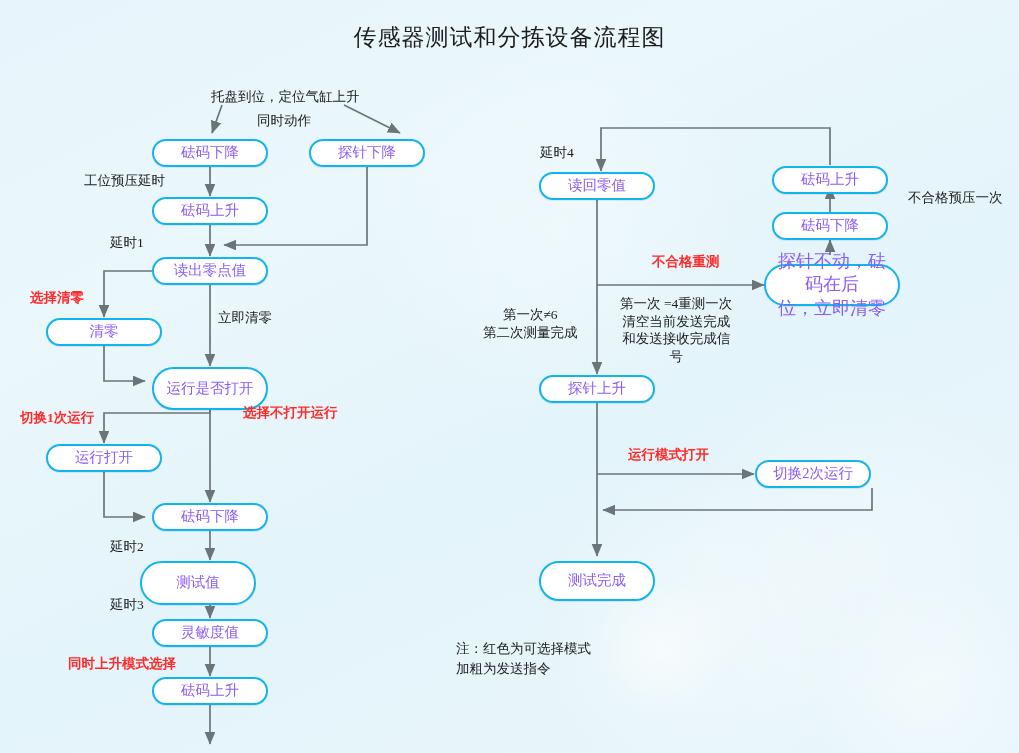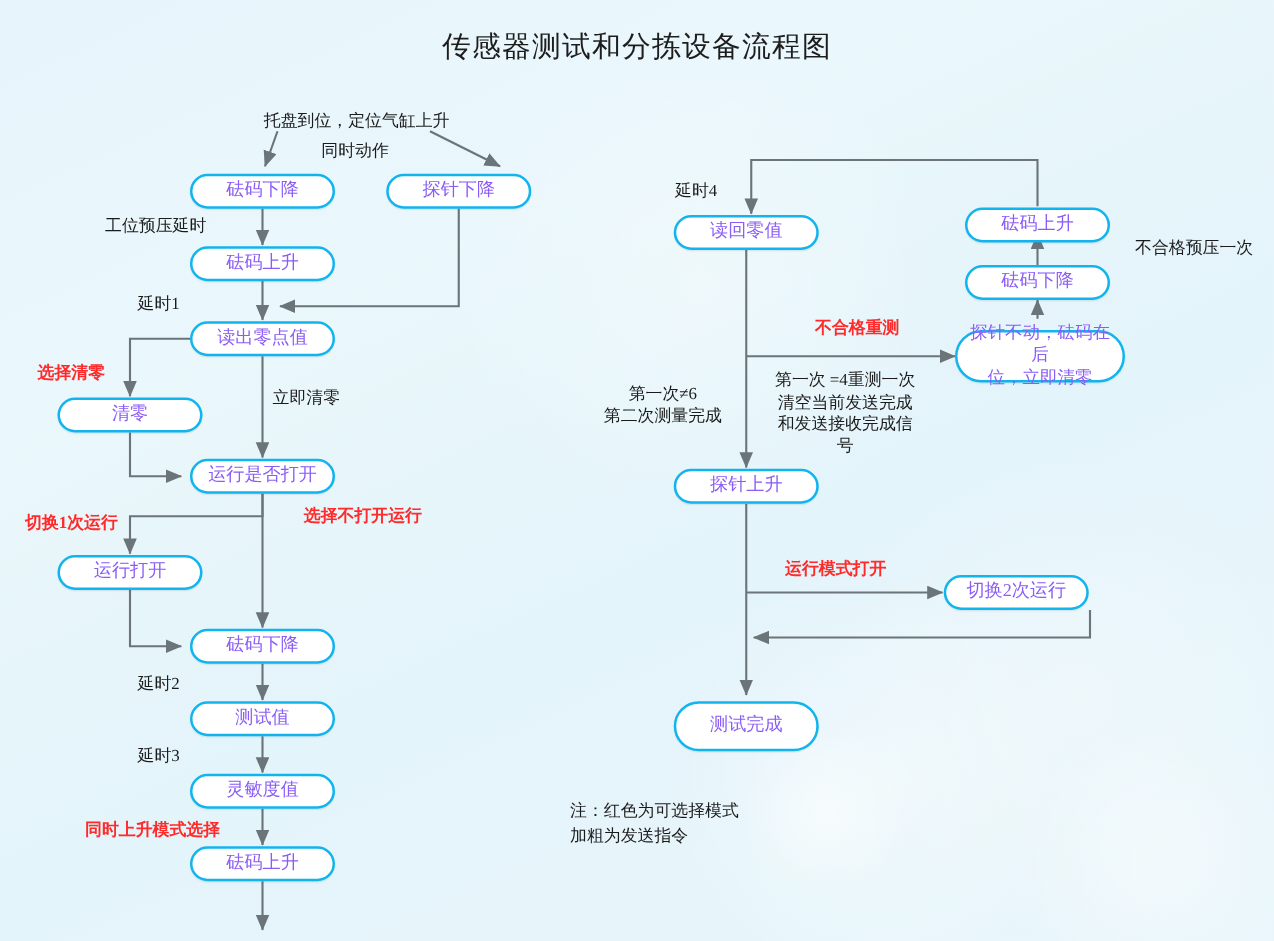--- a/index.html
+++ b/index.html
@@ -54,21 +54,21 @@
     justify-content: center;
     text-align: center;
     font-size: 14.5px;
     color: #8b5cf6;
     line-height: 1.22;
     box-shadow: 0 1px 1px rgba(0,80,120,0.10);
     padding: 0 6px;
   }
   .node.multi {
     border-radius: 26px;
-    font-size: 14px;
+    font-size: 18px;
     line-height: 1.28;
   }
   .lbl {
     position: absolute;
     font-size: 13.5px;
     color: #1b1b1b;
     line-height: 1.3;
     white-space: pre;
   }
   .lbl.red {
@@ -151,27 +151,27 @@
   <div class="node" style="left:152px; top:139px; width:116px; height:28px;">砝码下降</div>
 
   <div class="node" style="left:309px; top:139px; width:116px; height:28px;">探针下降</div>
 
   <div class="node" style="left:152px; top:197px; width:116px; height:28px;">砝码上升</div>
 
   <div class="node" style="left:152px; top:257px; width:116px; height:28px;">读出零点值</div>
 
   <div class="node" style="left:46px; top:318px; width:116px; height:28px;">清零</div>
 
-  <div class="node" style="left:152px; top:367px; width:116px; height:28px;">运行是否打开</div>
+  <div class="node" style="left:152px; top:367px; width:116px; height:43px;">运行是否打开</div>
 
   <div class="node" style="left:46px; top:444px; width:116px; height:28px;">运行打开</div>
 
   <div class="node" style="left:152px; top:503px; width:116px; height:28px;">砝码下降</div>
 
-  <div class="node" style="left:152px; top:561px; width:116px; height:28px;">测试值</div>
+  <div class="node" style="left:140px; top:561px; width:116px; height:44px;">测试值</div>
 
   <div class="node" style="left:152px; top:619px; width:116px; height:28px;">灵敏度值</div>
 
   <div class="node" style="left:152px; top:677px; width:116px; height:28px;">砝码上升</div>
 
   <div class="node" style="left:539px; top:172px; width:116px; height:28px;">读回零值</div>
 
   <div class="node" style="left:772px; top:166px; width:116px; height:28px;">砝码上升</div>
 
   <div class="node" style="left:772px; top:212px; width:116px; height:28px;">砝码下降</div>

